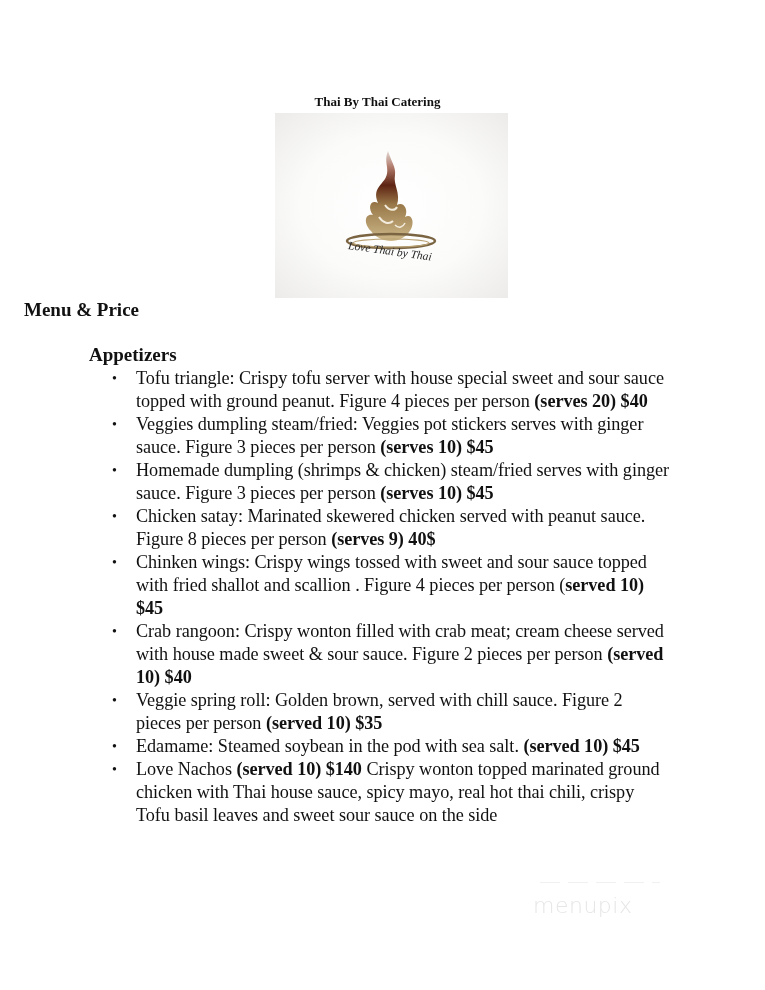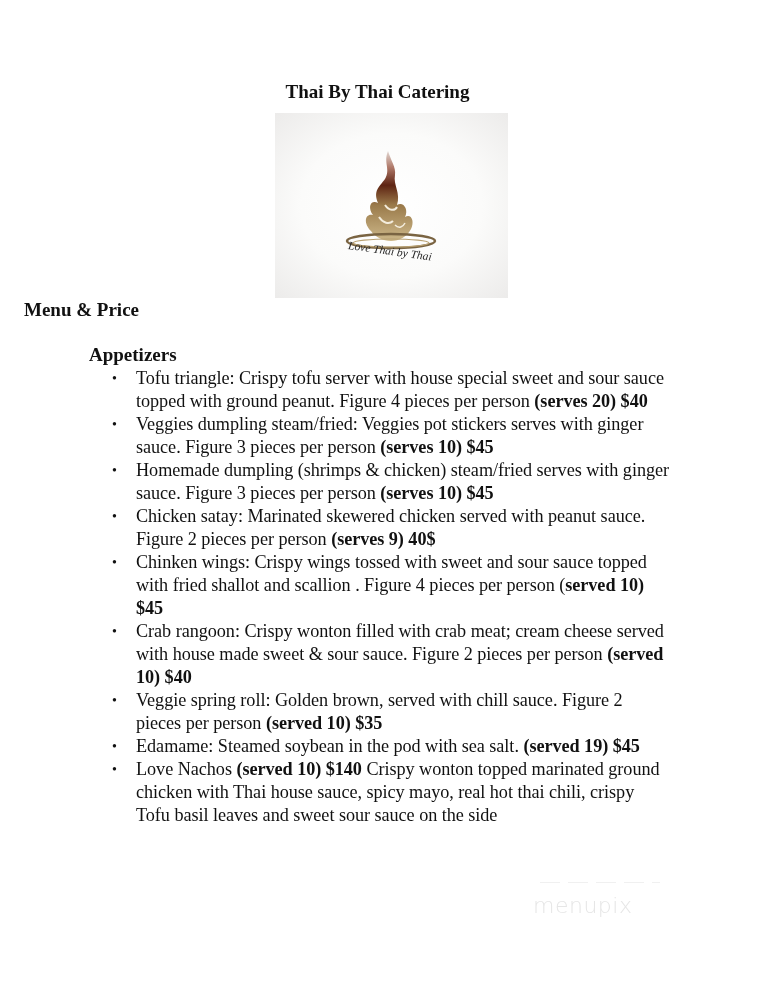--- a/index.html
+++ b/index.html
@@ -12,24 +12,24 @@
       height: 990px;
       position: relative;
       overflow: hidden;
       font-family: "Liberation Serif", "DejaVu Serif", serif;
       color: #111111;
     }
     .title {
       position: absolute;
       left: 0;
       width: 755px;
-      top: 80px;
+      top: 90px;
       text-align: center;
       font-weight: bold;
-      font-size: 19px;
+      font-size: 13px;
       line-height: 24px;
     }
     .logo-box {
       position: absolute;
       left: 275px;
       top: 113px;
       width: 233px;
       height: 185px;
       background: radial-gradient(ellipse at center, #ffffff 0%, #fbfbfa 55%, #ecebea 100%);
     }
@@ -144,37 +144,37 @@
     <li class="menu-item">
       <span class="bullet">•</span>
       <span>Veggies dumpling steam/fried: Veggies pot stickers serves with ginger sauce. Figure 3 pieces per person </span><span class="bold">(serves 10) $45</span>
     </li>
     <li class="menu-item">
       <span class="bullet">•</span>
       <span>Homemade dumpling (shrimps &amp; chicken) steam/fried serves with ginger sauce. Figure 3 pieces per person </span><span class="bold">(serves 10)  $45</span>
     </li>
     <li class="menu-item">
       <span class="bullet">•</span>
-      <span>Chicken satay: Marinated skewered chicken served with peanut sauce. Figure 2 pieces per person </span><span class="bold">(serves 9) 40$</span>
+      <span>Chicken satay: Marinated skewered chicken served with peanut sauce. Figure 8 pieces per person </span><span class="bold">(serves 9) 40$</span>
     </li>
     <li class="menu-item">
       <span class="bullet">•</span>
       <span>Chinken wings: Crispy wings tossed with sweet and sour sauce topped with fried shallot and scallion . Figure 4 pieces per person (</span><span class="bold">served 10) $45</span>
     </li>
     <li class="menu-item">
       <span class="bullet">•</span>
       <span>Crab rangoon: Crispy wonton filled with crab meat; cream cheese served with house made sweet &amp; sour sauce. Figure 2 pieces per person  </span><span class="bold">(served 10) $40</span>
     </li>
     <li class="menu-item">
       <span class="bullet">•</span>
       <span>Veggie spring roll: Golden brown, served with chill sauce. Figure 2 pieces per person </span><span class="bold">(served 10) $35</span>
     </li>
     <li class="menu-item">
       <span class="bullet">•</span>
-      <span>Edamame: Steamed soybean in the pod with sea salt. </span><span class="bold">(served 19) $45</span>
+      <span>Edamame: Steamed soybean in the pod with sea salt. </span><span class="bold">(served 10) $45</span>
     </li>
     <li class="menu-item">
       <span class="bullet">•</span>
       <span>Love Nachos </span><span class="bold">(served 10) $140</span><span> Crispy wonton topped marinated ground chicken with Thai house sauce, spicy mayo, real hot thai chili, crispy Tofu basil leaves and sweet sour sauce on the side</span>
     </li>
   </ul>
 
   <div class="watermark-line"></div>
   <div class="watermark">menupix</div>
 </div>

